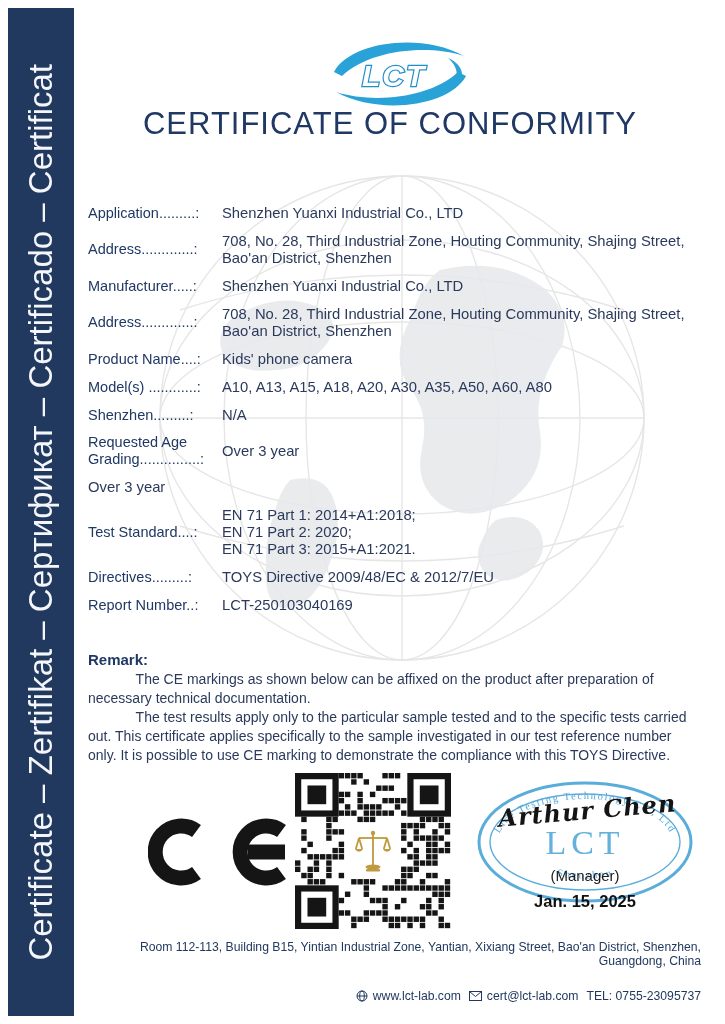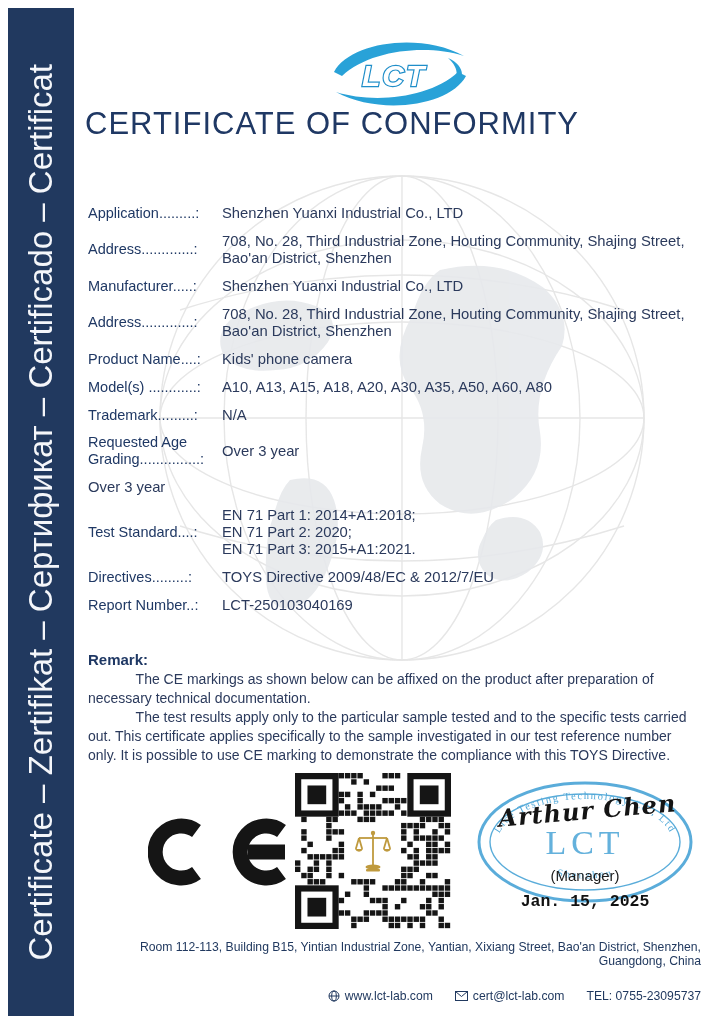--- a/index.html
+++ b/index.html
@@ -16,21 +16,21 @@
   }
   .sidebar-text {
     writing-mode:vertical-rl; transform:rotate(180deg);
     color:#f4f6fa; font-size:33px; white-space:nowrap; letter-spacing:0px;
   }
   
   .watermark { position:absolute; left:140px; top:150px; pointer-events:none; }
   
   .logo { position:absolute; left:322px; top:38px; }
   .title {
-    position:absolute; left:85px; top:106px; width:610px; text-align:left;
+    position:absolute; left:85px; top:106px; width:610px; text-align:center;
     font-size:31px; letter-spacing:1px; color:#1f3864; white-space:nowrap;
   }
   .cert-no {
     position:absolute; left:85px; top:146px; width:610px; text-align:center;
     font-size:15.5px; color:#24406e;
   }
   
   .fields { position:absolute; left:88px; top:204px; width:602px; }
   .field-row { display:flex; align-items:center; margin-bottom:10px; }
   .field-label {
@@ -52,27 +52,27 @@
   .qr-wrap { position:absolute; left:295px; top:773px; width:156px; height:156px; }
   .qr-scale { position:absolute; left:60px; top:56px; }
   .stamp-wrap { position:absolute; left:474px; top:778px; width:222px; height:132px; }
   .signature {
     position:absolute; left:498px; top:796px; font-family:"DejaVu Serif", serif;
     font-size:24px; font-weight:bold; font-style:italic; color:#141414;
     transform:rotate(-5deg); white-space:nowrap; letter-spacing:1px;
   }
   .stamp-date {
     position:absolute; left:474px; top:892px; width:222px; text-align:center;
-    font-size:16.5px; font-weight:bold; color:#111;font-family:Liberation Mono, monospace;
+    font-size:16.5px; font-weight:bold; color:#111;
   }
   
   .footer { position:absolute; left:90px; right:24px; top:940px; text-align:right; color:#21395f; }
   .footer-company { font-size:13.5px; margin-bottom:3px; }
   .footer-address { font-size:12.2px; margin-bottom:21px; }
-  .footer-contacts { display:flex; justify-content:flex-end; gap:22px; font-size:12.2px; align-items:center; }
+  .footer-contacts { display:flex; justify-content:flex-end; gap:8px; font-size:12.2px; align-items:center; }
   .contact-item { display:flex; align-items:center; gap:5px; }
 </style>
 </head>
 <body>
 
 <div id="page">
 
   <div class="sidebar">
     <div class="sidebar-text">Certificate – Zertifikat – Сертификат – Certificado – Certificat</div>
   </div>
@@ -125,21 +125,21 @@
     </div>
     <div class="field-row">
       <div class="field-label">Product Name....:</div>
       <div class="field-value">Kids' phone camera</div>
     </div>
     <div class="field-row">
       <div class="field-label">Model(s) ............:</div>
       <div class="field-value">A10, A13, A15, A18, A20, A30, A35, A50, A60, A80</div>
     </div>
     <div class="field-row">
-      <div class="field-label">Trademark.........:</div>
+      <div class="field-label">Shenzhen.........:</div>
       <div class="field-value">N/A</div>
     </div>
     <div class="field-row">
       <div class="field-label">Requested Age Grading...............:</div>
       <div class="field-value">Over 3 year</div>
     </div>
     <div class="field-row">
       <div class="field-value">Over 3 year</div>
     </div>
     <div class="field-row">

